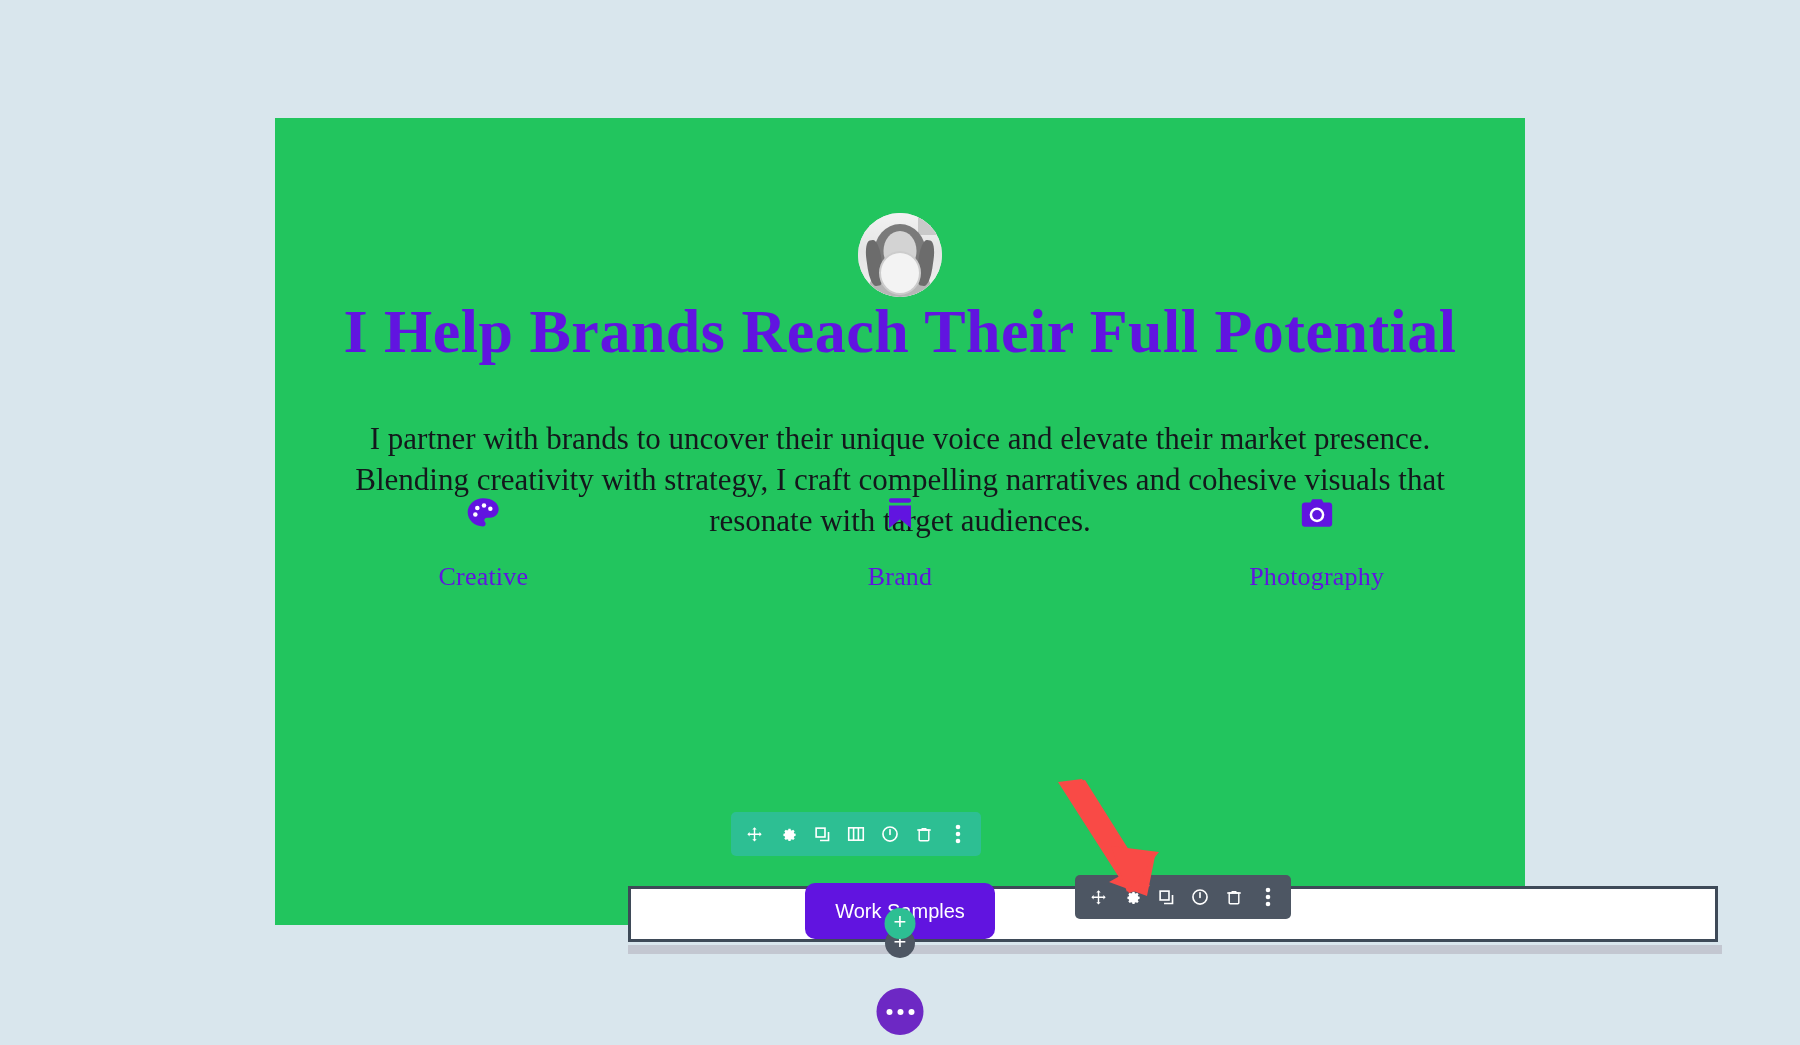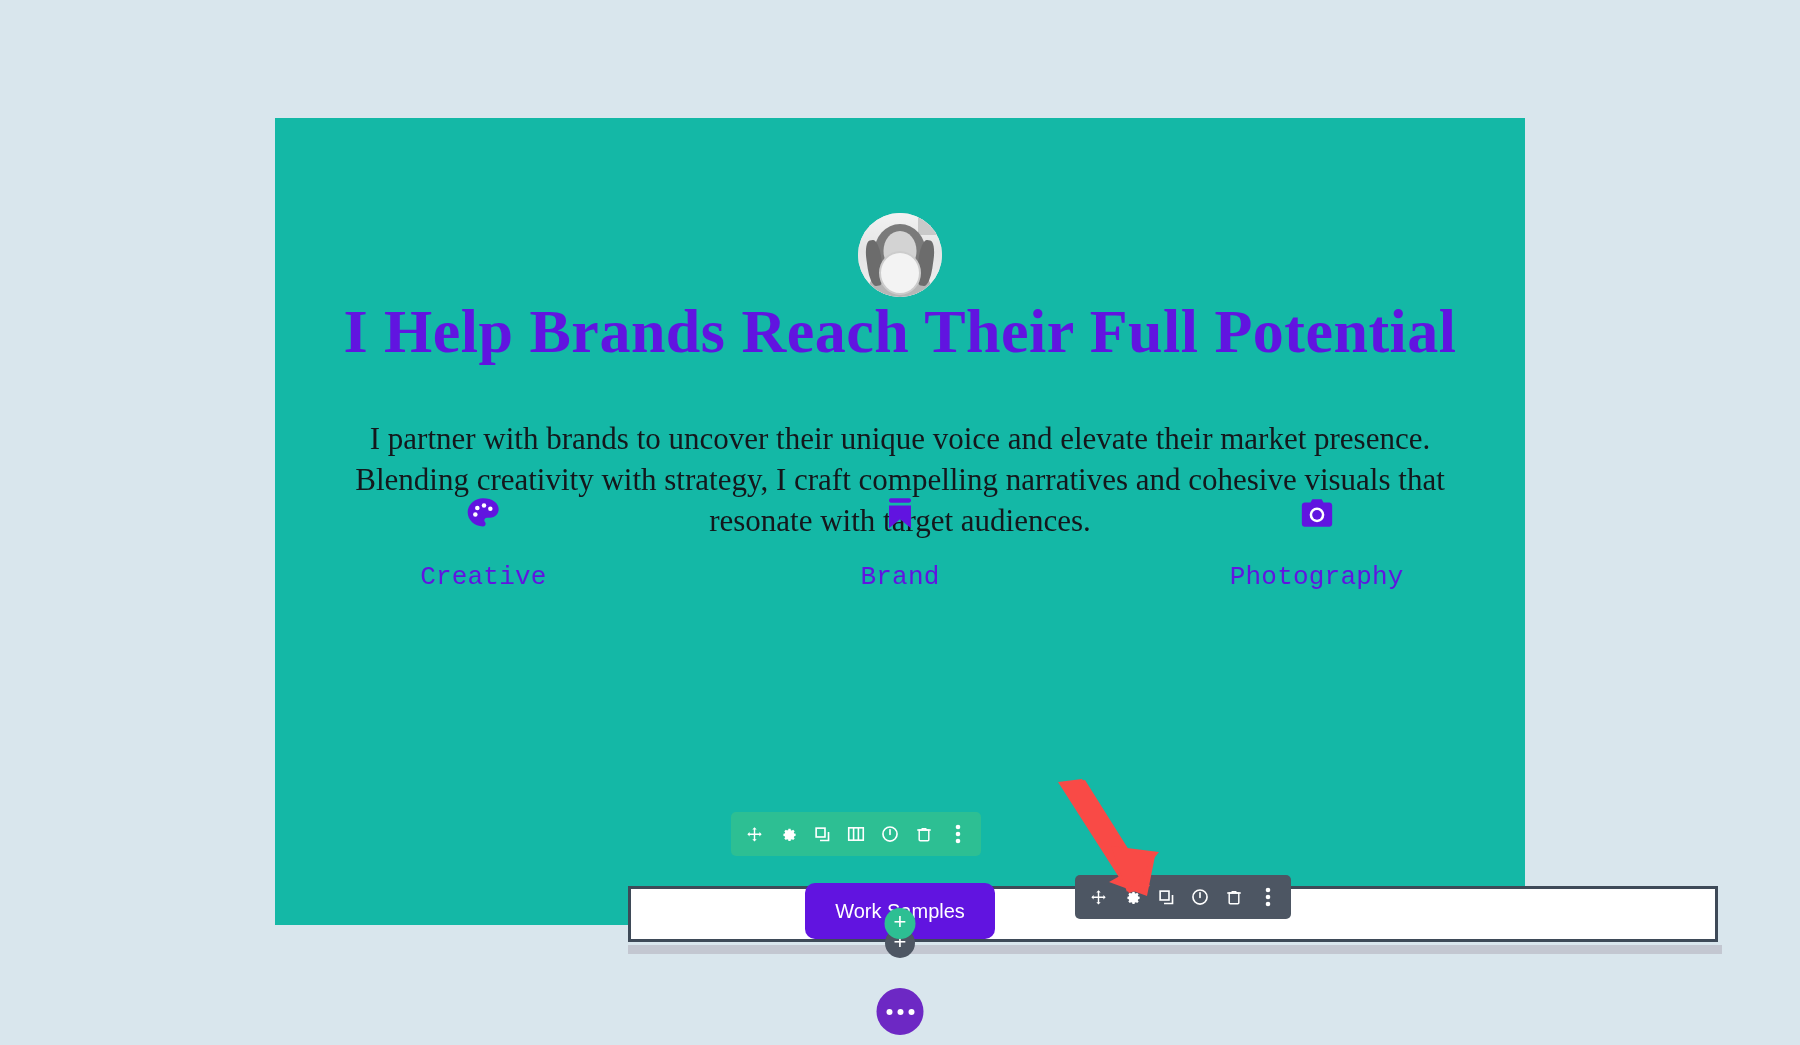--- a/index.html
+++ b/index.html
@@ -14,21 +14,21 @@
     position: relative;
   }
 
   
   #canvas {
     position: absolute;
     left: 275px;
     top: 118px;
     width: 1250px;
     height: 807px;
-    background: #14b8a6;
+    background: #22c55e;
     overflow: visible;
   }
 
   
   #avatar-wrap {
     position: absolute;
     left: 50%;
     top: 95px;
     transform: translateX(-50%);
     width: 84px;
@@ -140,21 +140,21 @@
   }
   .col-icon {
     height: 52px;
     display: flex;
     align-items: center;
     justify-content: center;
   }
   .col-icon svg { display: block; }
   .col-label {
     margin-top: 22px;
-    font-family: Liberation Mono, monospace;
+    font-family: Liberation Serif, serif;
     font-size: 26px;
     color: #6114e0;
     letter-spacing: 0.2px;
   }
 
   
   #row-outline {
     position: absolute;
     left: 353px;
     top: 768px;

